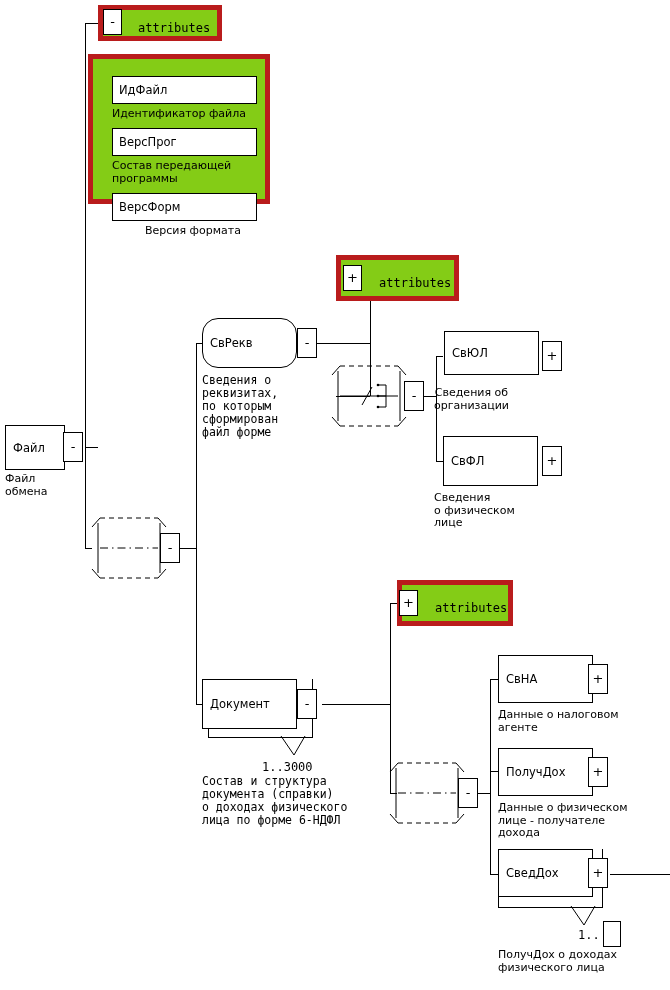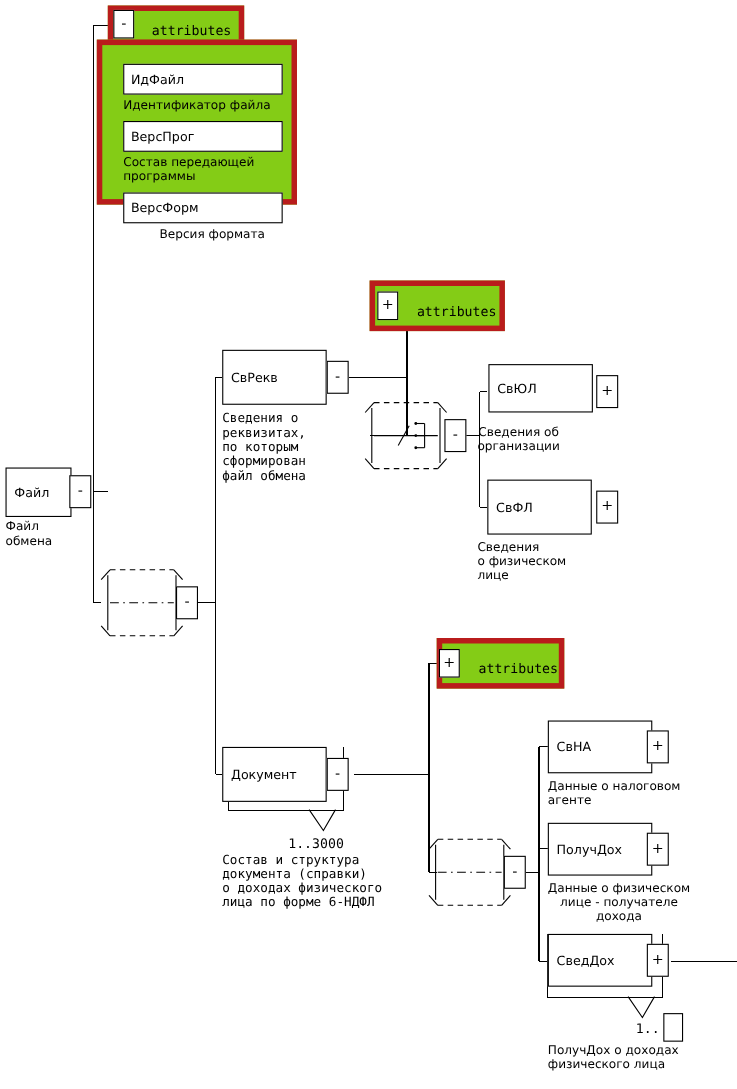--- a/index.html
+++ b/index.html
@@ -167,47 +167,47 @@
   </div>
   <div class="nd tgl" style="left:63px;top:432px;">-</div>
   <div class="cap" style="left:5px;top:473px;">Файл
 обмена</div>
 
   <div class="nd attbox" style="left:98px;top:5px;width:124px;height:36px;">
     <span class="alabel" style="left:35px;top:11px;">attributes</span>
   </div>
   <div class="nd tgl" style="left:103px;top:9px;width:19px;height:26px;line-height:24px;">-</div>
 
-  <div class="nd attbox" style="left:88px;top:36px;width:182px;height:150px;">
+  <div class="nd attbox" style="left:88px;top:54px;width:182px;height:150px;">
     <div class="afield" style="left:19px;top:17px;width:143px;height:26px;">
       <span>ИдФайл</span>
     </div>
     <div class="cap" style="left:19px;top:49px;">Идентификатор файла</div>
 
     <div class="afield" style="left:19px;top:69px;width:143px;height:26px;">
       <span>ВерсПрог</span>
     </div>
     <div class="cap" style="left:19px;top:101px;">Состав передающей
 программы</div>
 
     <div class="afield" style="left:19px;top:134px;width:143px;height:26px;">
       <span>ВерсФорм</span>
     </div>
     <div class="cap" style="left:19px;top:166px;margin-left:33px;">Версия формата</div>
   </div>
 
-  <div class="nd ebox" style="left:202px;top:318px;width:95px;height:50px;">
+  <div class="nd ebox" style="left:202px;top:318px;width:95px;height:50px;border-radius:16px;">
     <span class="nm">СвРекв</span>
   </div>
   <div class="nd tgl" style="left:297px;top:328px;">-</div>
   <div class="capm" style="left:202px;top:374px;">Сведения о
 реквизитах,
 по которым
 сформирован
-файл обмена</div>
+файл форме</div>
 
   <div class="nd attbox" style="left:336px;top:255px;width:123px;height:46px;">
     <span class="alabel" style="left:38px;top:16px;">attributes</span>
   </div>
   <div class="nd tgl" style="left:343px;top:265px;width:19px;height:26px;line-height:24px;">+</div>
 
   <div class="nd tgl" style="left:404px;top:381px;">-</div>
 
   <div class="nd ebox" style="left:444px;top:331px;width:95px;height:44px;">
     <span class="nm">СвЮЛ</span>
@@ -247,21 +247,21 @@
     <span class="nm">СвНА</span>
   </div>
   <div class="nd tgl" style="left:588px;top:664px;">+</div>
   <div class="cap" style="left:498px;top:709px;">Данные о налоговом
 агенте</div>
 
   <div class="nd ebox" style="left:498px;top:748px;width:95px;height:48px;">
     <span class="nm">ПолучДох</span>
   </div>
   <div class="nd tgl" style="left:588px;top:757px;">+</div>
-  <div class="cap" style="left:498px;top:802px;text-align:center;">Данные о физическом
+  <div class="cap" style="left:498px;top:802px;">Данные о физическом
 лице - получателе
 дохода</div>
 
   <div class="nd ebox" style="left:498px;top:849px;width:95px;height:48px;">
     <span class="nm">СведДох</span>
   </div>
   <div class="nd tgl" style="left:588px;top:858px;">+</div>
   <div class="mult" style="left:578px;top:928px;">1..</div>
   <div class="infbox" style="left:603px;top:921px;width:16px;height:24px;"></div>
   <div class="cap" style="left:498px;top:949px;">ПолучДох о доходах

